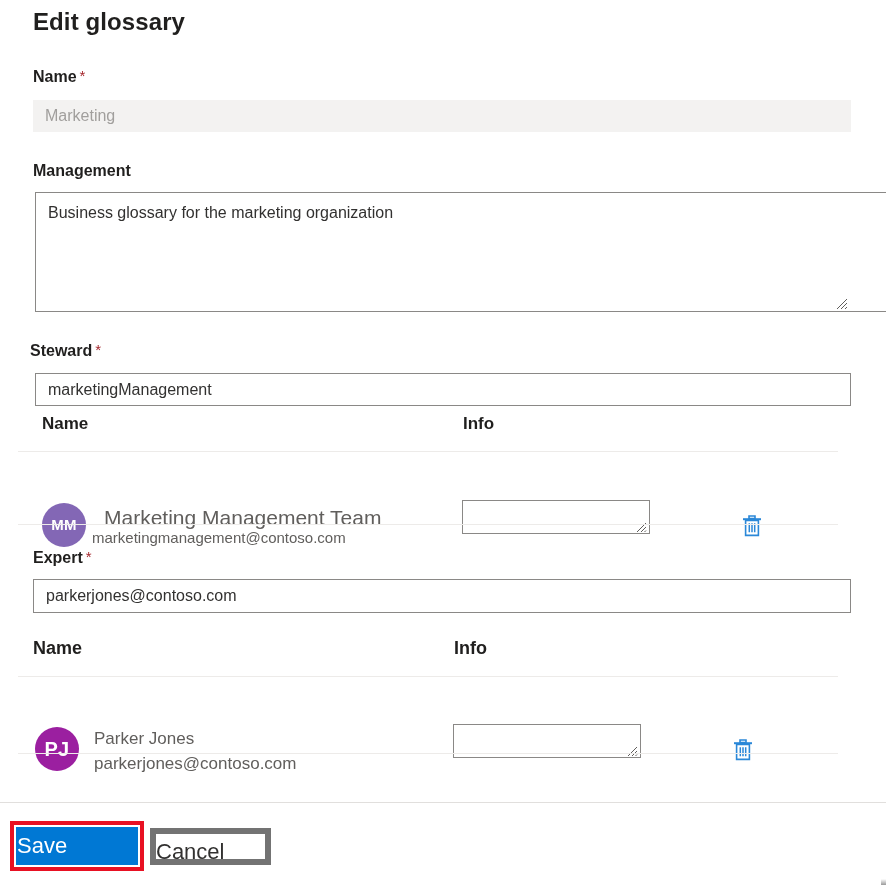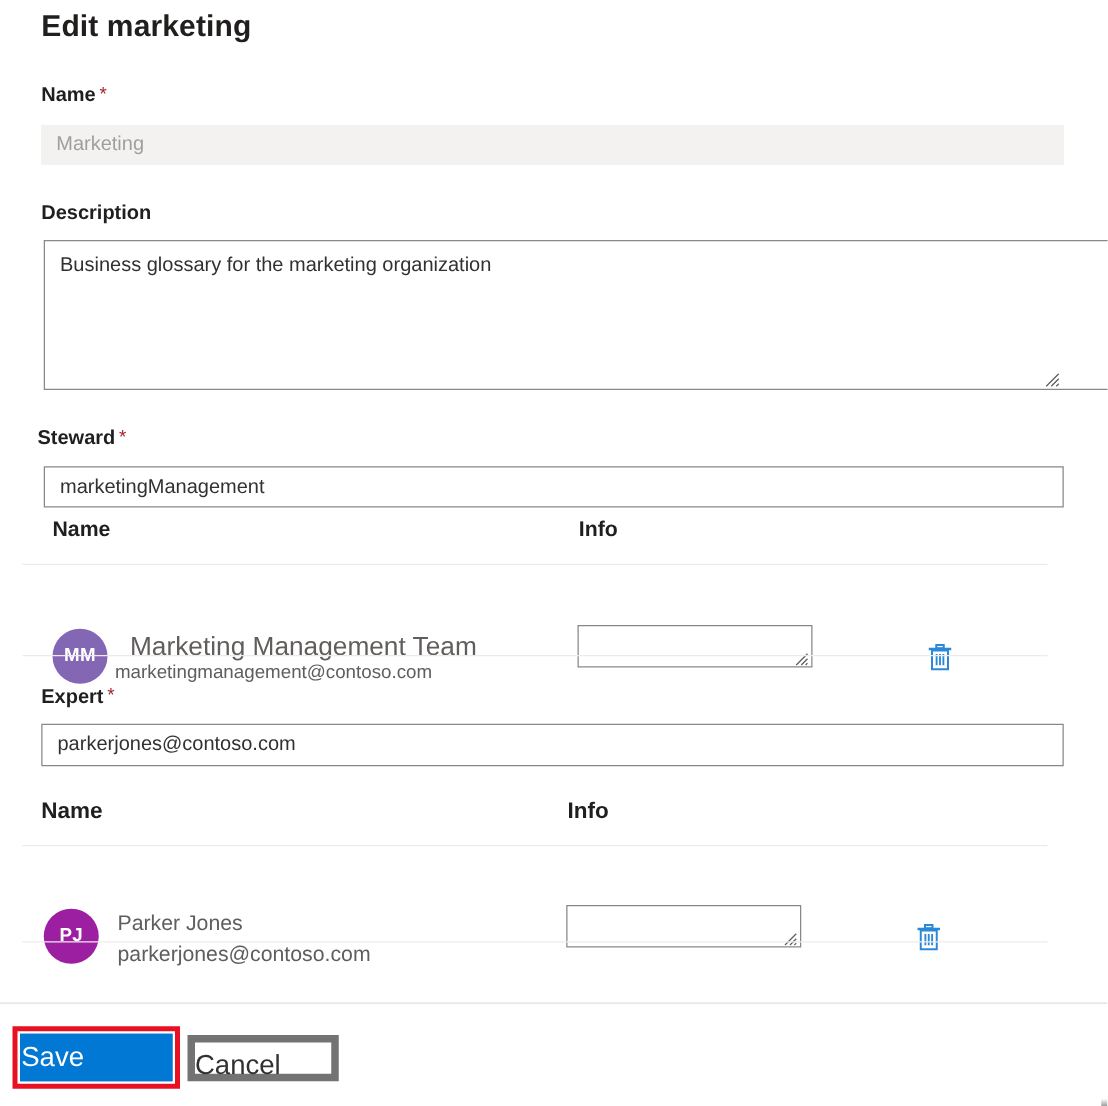--- a/index.html
+++ b/index.html
@@ -176,21 +176,21 @@
   #steward-table .grip { left: 636px; top: 74px; }
   #steward-table .trash-btn { left: 741px; top: 66px; }
 
   
   #expert-table { left: 0; top: 638px; width: 886px; }
   #expert-table .col-name { left: 33px; font-size: 18px; }
   #expert-table .col-info { left: 454px; font-size: 18px; }
   #expert-table .d-top { left: 18px; top: 38px; width: 820px; }
   #expert-table .d-bot { left: 18px; top: 115px; width: 820px; }
   #expert-table .avatar { left: 35px; top: 55px; width: 44px; height: 44px;
-                          line-height: 44px; font-size: 15px; }
+                          line-height: 44px; font-size: 20px; }
   #expert-table .person-name { left: 94px; top: 57px; font-size: 17px; }
   #expert-table .person-mail { left: 94px; top: 82px; font-size: 17px; }
   #expert-table .info-box { left: 453px; top: 52px; width: 188px; height: 34px; }
   #expert-table .grip { left: 627px; top: 74px; }
   #expert-table .trash-btn { left: 732px; top: 66px; }
 
   
   .footer-rule {
     position: absolute;
     left: 0;
@@ -243,29 +243,29 @@
     right: 0;
     bottom: 0;
     width: 5px;
     height: 10px;
     background: linear-gradient(to bottom, #ffffff 0%, #ffffff 40%, #9a9a9a 100%);
   }
 </style>
 </head>
 <body>
 
-<div class="page-title">Edit marketing</div>
+<div class="page-title">Edit glossary</div>
 
 <div class="field-label" style="left:33px; top:68px;">
   <span>Name</span><span class="req-star">*</span>
 </div>
 <div class="input-disabled" id="name-input">Marketing</div>
 
 <div class="field-label" style="left:33px; top:162px;">
-  <span>Description</span>
+  <span>Management</span>
 </div>
 <textarea class="desc-box" id="description-input" style="">Business glossary for the marketing organization</textarea>
 <svg class="desc-grip" viewBox="0 0 12 12">
   <path d="M11 1 L1 11 M11 5 L5 11 M11 9 L9 11" stroke="#605e5c" stroke-width="1" fill="none"></path>
 </svg>
 
 <div class="field-label" style="left:30px; top:342px;">
   <span>Steward</span><span class="req-star">*</span>
 </div>
 <input class="text-input" id="steward-input" type="text" value="marketingManagement" style="">

